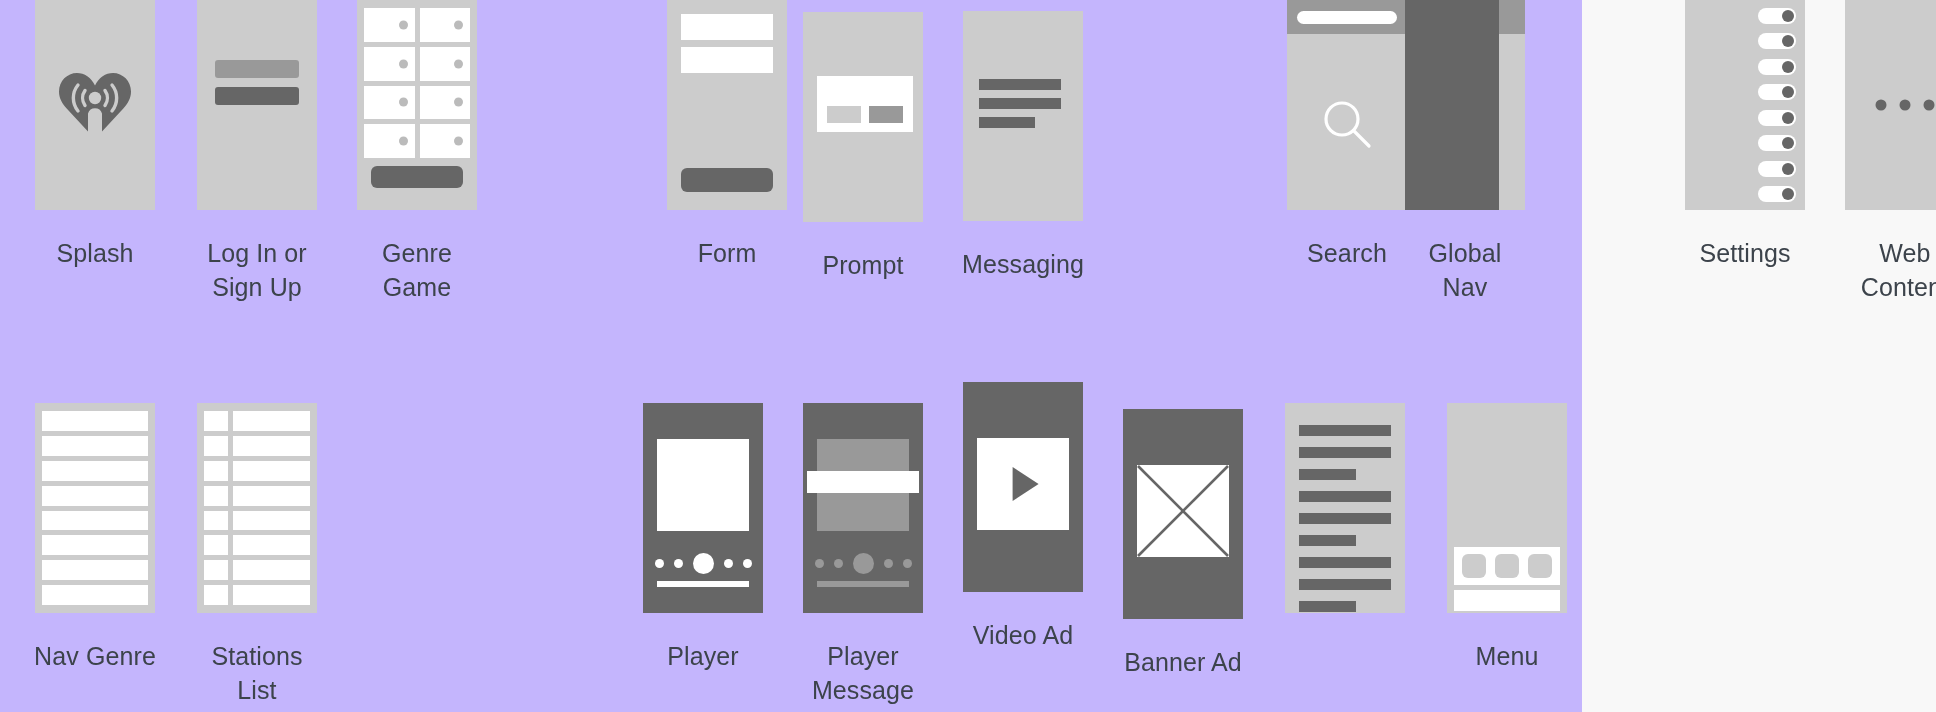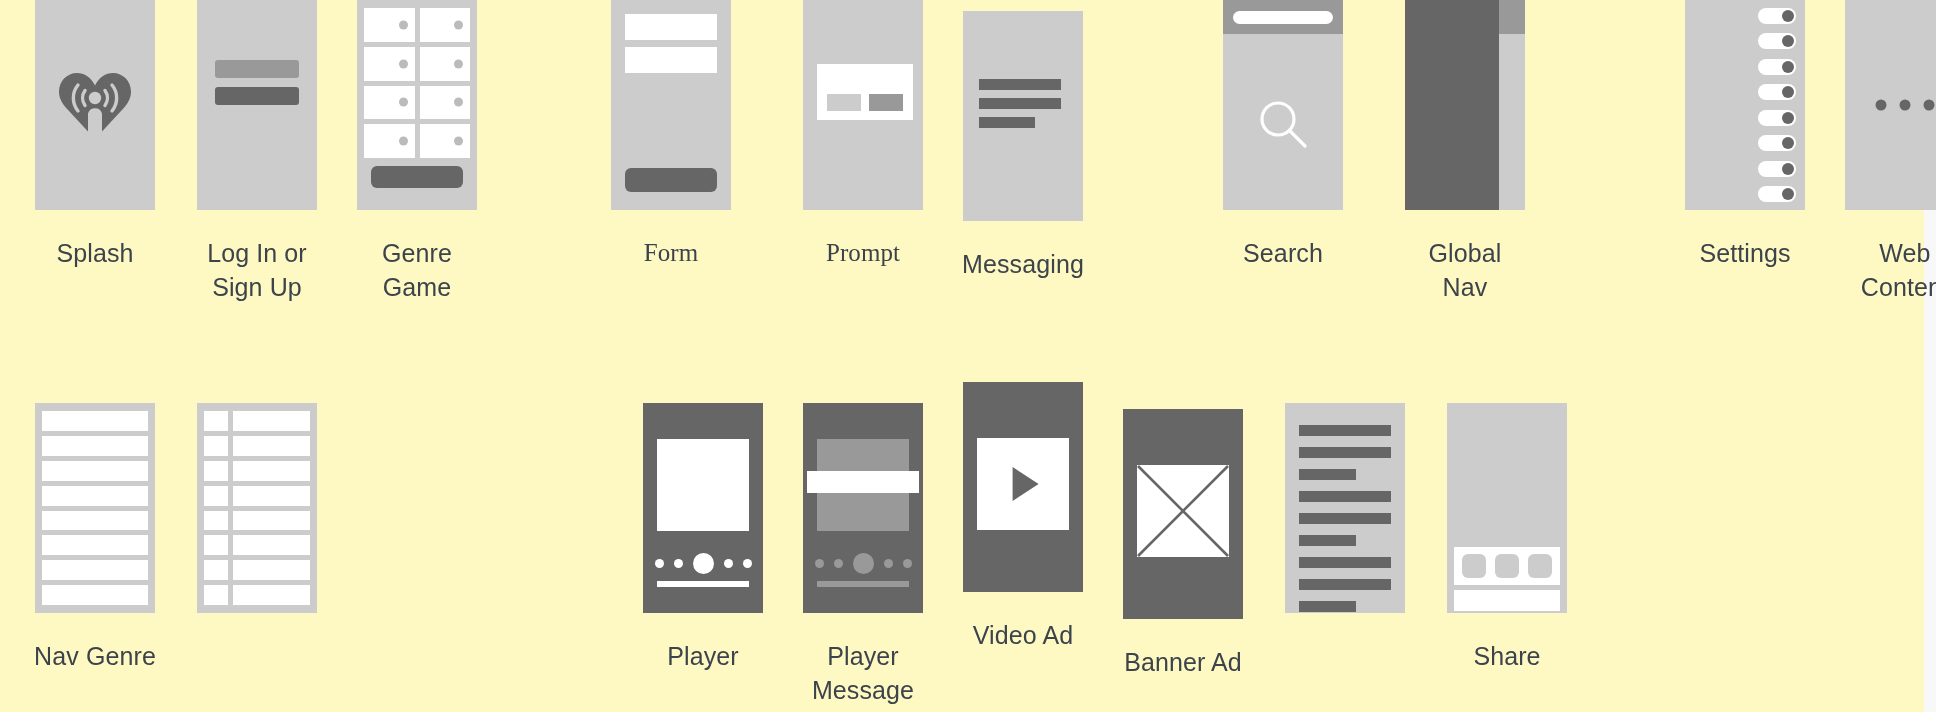--- a/index.html
+++ b/index.html
@@ -6,22 +6,22 @@
   * { box-sizing: border-box; }
   html, body {
     margin: 0; padding: 0;
     width: 1936px; height: 712px;
     background: #f8f8f8;
     font-family: "Liberation Sans", sans-serif;
     overflow: hidden;
   }
   #canvas {
     position: relative;
-    width: 1924px; height: 712px;
-    background: #fef9c3;
+    width: 1582px; height: 712px;
+    background: #c4b5fd;
   }
   .cell {
     position: absolute;
     display: flex;
     flex-direction: column;
     align-items: center;
   }
   .frame {
     position: relative;
     width: 120px;
@@ -219,46 +219,46 @@
           </div>
           <div class="gg-tile">
             <i></i>
           </div>
         </div>
         <div class="gg-btn"></div>
       </div>
       <div class="caption">Genre
 Game</div>
     </div>
-    <div class="cell" style="left: 576px; top: 0px; width: 190px; font-family: Liberation Serif, serif;">
+    <div class="cell" style="left: 632px; top: 0px; width: 190px;">
       <div class="frame">
         <div class="form-f1"></div>
         <div class="form-f2"></div>
         <div class="form-btn"></div>
       </div>
       <div class="caption">Form</div>
     </div>
-    <div class="cell" style="left: 768px; top: 0px; width: 190px; font-family: Liberation Serif, serif;">
+    <div class="cell" style="left: 768px; top: 12px; width: 190px;">
       <div class="frame">
         <div class="prompt-sheet">
           <div class="prompt-b1"></div>
           <div class="prompt-b2"></div>
         </div>
       </div>
       <div class="caption">Prompt</div>
     </div>
     <div class="cell" style="left: 928px; top: 0px; width: 190px; margin-top: 11px;">
       <div class="frame">
         <div class="bar msg1"></div>
         <div class="bar msg2"></div>
         <div class="bar msg3"></div>
       </div>
       <div class="caption">Messaging</div>
     </div>
-    <div class="cell" style="left: 1188px; top: 0px; width: 190px;">
+    <div class="cell" style="left: 1252px; top: 0px; width: 190px;">
       <div class="frame">
         <div class="search-top">
           <div class="search-field"></div>
         </div>
         <div class="search-glyph"><svg width="56" height="56" viewBox="0 0 56 56">
             <circle cx="23" cy="23" r="16" fill="none" stroke="#ffffff" stroke-width="3.2"></circle>
             <line x1="34.5" y1="34.5" x2="50" y2="50" stroke="#ffffff" stroke-width="3.2" stroke-linecap="round"></line>
           </svg></div>
       </div>
       <div class="caption">Search</div>
@@ -342,20 +342,22 @@
           <div class="strow">
             <div class="thumb"></div>
             <div class="body"></div>
           </div>
           <div class="strow">
             <div class="thumb"></div>
             <div class="body"></div>
           </div>
         </div>
       </div>
+      <div class="caption">Stations
+List</div>
     </div>
     <div class="cell" style="left: 608px; top: 403px; width: 190px;">
       <div class="frame dark">
         <div class="pl-art"></div>
         <div class="pl-dots">
           <i></i>
           <i></i>
           <i class="big"></i>
           <i></i>
           <i></i>
@@ -416,15 +418,15 @@
     </div>
     <div class="cell" style="left: 1412px; top: 403px; width: 190px;">
       <div class="frame">
         <div class="sh-sheet">
           <i></i>
           <i></i>
           <i></i>
         </div>
         <div class="sh-bar"></div>
       </div>
-      <div class="caption">Share</div>
+      <div class="caption">Menu</div>
     </div>
   </div>
 
 </body></html>

